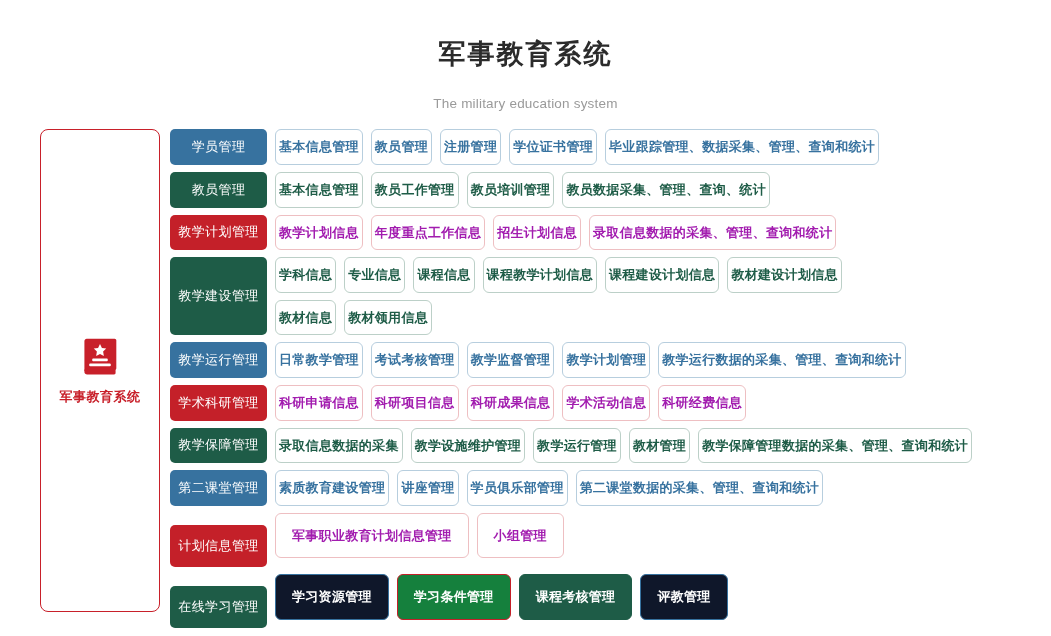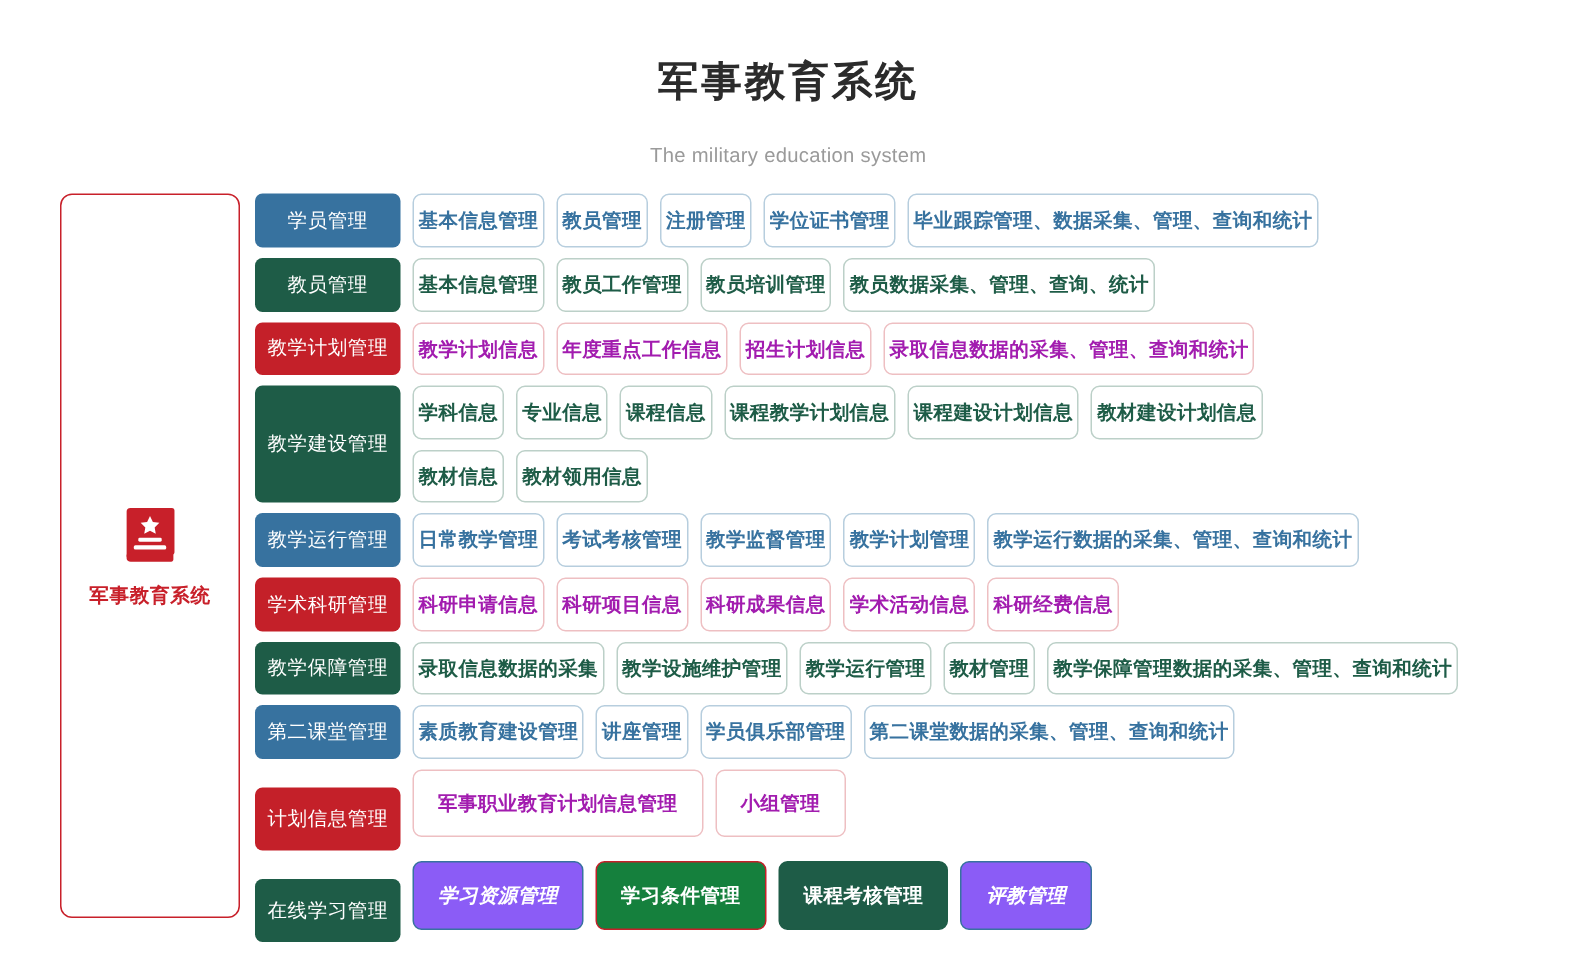--- a/index.html
+++ b/index.html
@@ -146,21 +146,21 @@
   .sub-btn.blue  { border: 1px solid #b7cede; color: #37729f; }
   .sub-btn.green { border: 1px solid #bcd0c8; color: #1e5c47; }
   .sub-btn.red   { border: 1px solid #eebfc2; color: #a21caf; }
 
   
   .row.tall .cat-btn { padding: 13px 2px; margin-top: 12px; }
   .row.tall .sub-btn { padding: 14px 16px; }
 
   
   .sub-btn.filled { color: #ffffff; border: 1px solid transparent; }
-  .sub-btn.filled.blue  { background: #8b5cf6; border-color: #37729f; font-style: italic; }
+  .sub-btn.filled.blue  { background: #0f172a; border-color: #37729f; }
   .sub-btn.filled.green { background: #1e5c47; border-color: #1e5c47; }
   .sub-btn.filled.red   { background: #15803d; border-color: #c42029; }
 
   
   .row.two-line .cat-btn { padding: 8px 2px; }
 </style>
 </head>
 <body>
 
 <div class="page">

